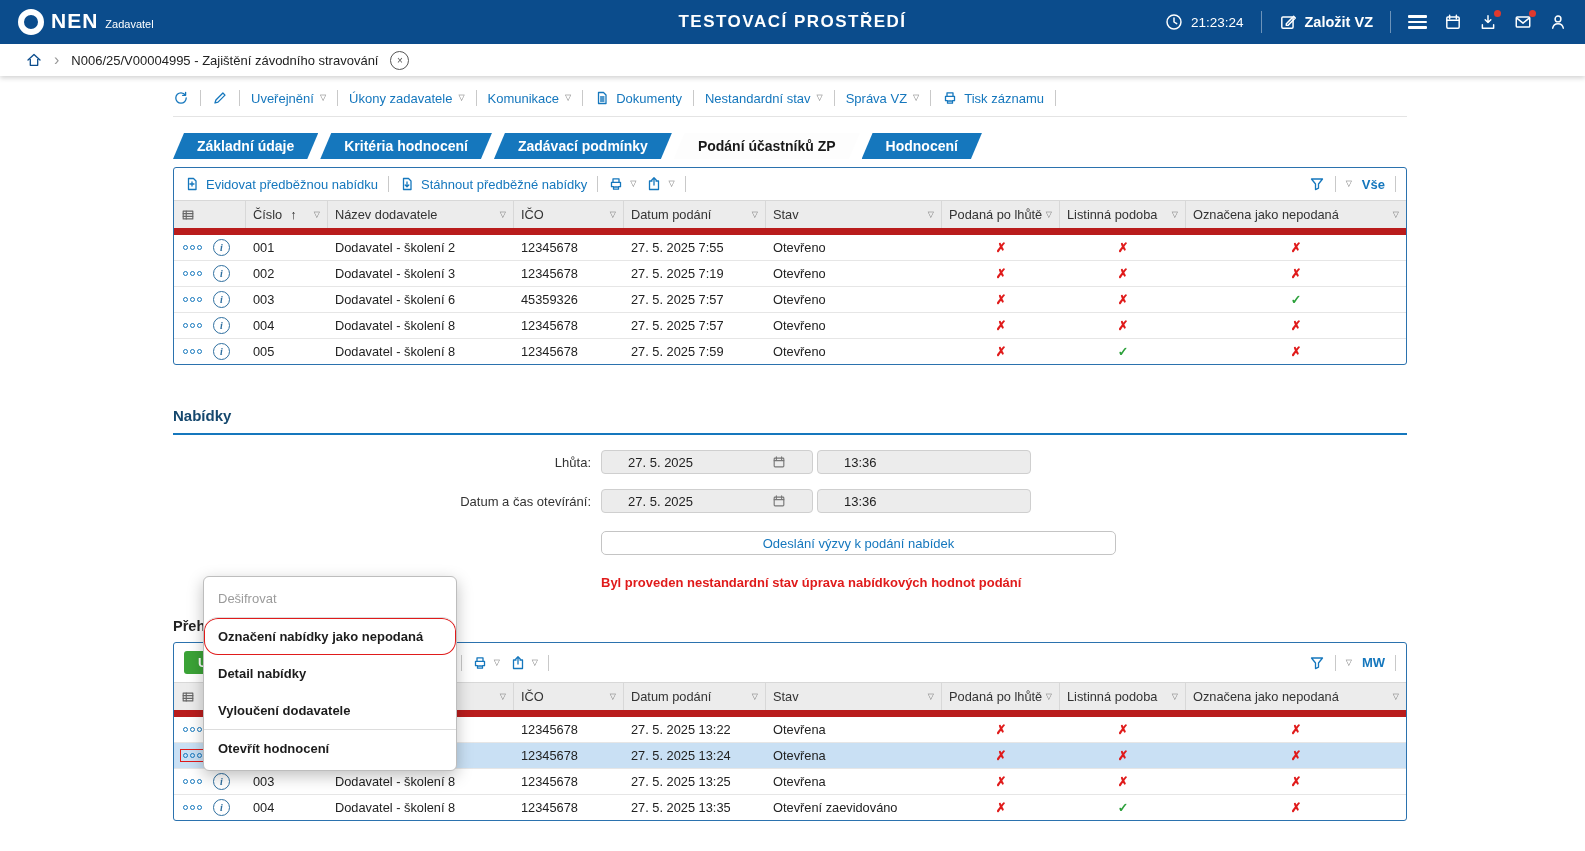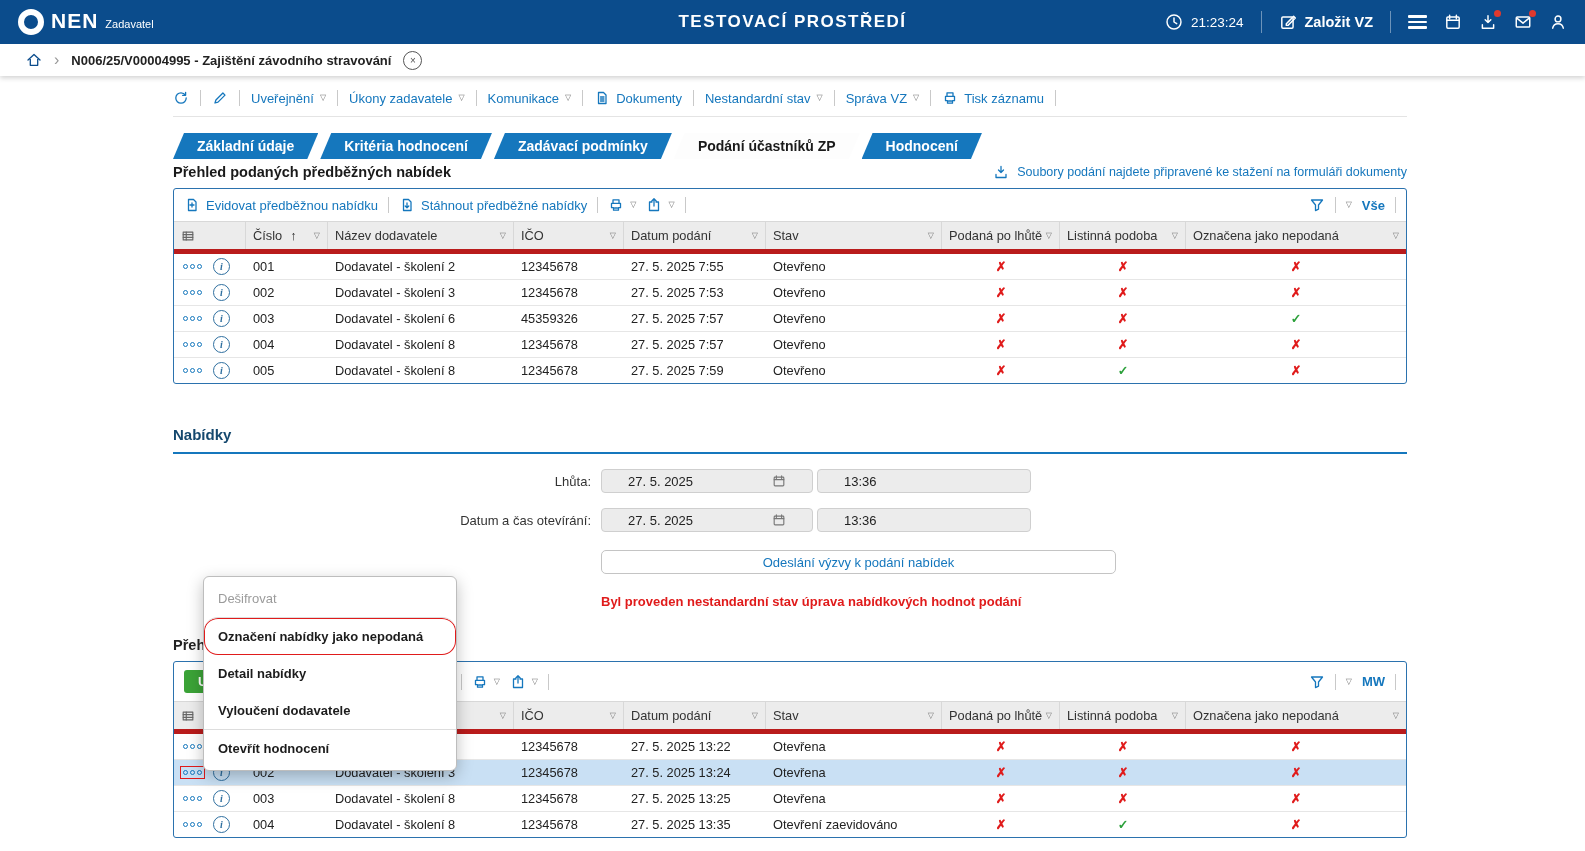--- a/index.html
+++ b/index.html
@@ -24,21 +24,21 @@
   .burger i{display:block;width:19px;height:2.5px;background:#fff;margin:3px 0;border-radius:1px}
   svg.ic{width:18px;height:18px;stroke:currentColor;fill:none;stroke-width:1.3;stroke-linecap:round;stroke-linejoin:round}
   svg.ic16{width:16px;height:16px;stroke:currentColor;fill:none;stroke-width:1.3;stroke-linecap:round;stroke-linejoin:round}
   svg.ic14{width:14px;height:14px;stroke:currentColor;fill:none;stroke-width:1.3;stroke-linecap:round;stroke-linejoin:round}
 
   
   .breadcrumb{height:32px;background:#fff;display:flex;align-items:center;gap:12px;padding:0 26px;
               box-shadow:0 2px 5px rgba(0,0,0,.18);position:relative;z-index:5}
   .bc-home{color:#0b4c8c;display:flex;cursor:pointer}
   .bc-chev{color:#999;font-size:16px}
-  .bc-label{font-weight:bold;font-size:13px}
+  .bc-label{font-weight:normal;font-size:13px}
   .bc-close{width:17px;height:17px;border:1.4px solid #555;border-radius:50%;display:flex;align-items:center;
             justify-content:center;font-size:10px;color:#555;cursor:pointer}
 
   
   .content{margin-left:173px;width:1234px}
 
   .rec-toolbar{display:flex;align-items:center;gap:11px;padding:14px 0 10px;border-bottom:1px solid #e4e4e4}
   .titem{display:flex;align-items:center;gap:6px;color:#1577bd;font-size:13px;cursor:pointer;white-space:nowrap}
   .vs2{width:1px;height:16px;background:#c9c9c9;flex:none}
   .tri{font-size:8px;color:#7a7a7a;line-height:1}
@@ -57,21 +57,21 @@
 
   
   .panel{border:1px solid #2b72ae;border-radius:3px;margin-top:8px;background:#fff}
   .ptoolbar{display:flex;align-items:center;gap:10px;padding:8px 10px}
   .plink{display:flex;align-items:center;gap:6px;color:#1577bd;font-size:13px;cursor:pointer;white-space:nowrap}
   .blue-b{color:#1577bd;font-weight:bold;cursor:pointer}
   .spacer{flex:1}
   .greenbtn{background:#3ba337;color:#fff;font-weight:bold;font-size:13px;padding:4px 14px;border-radius:3px;cursor:pointer;white-space:nowrap}
 
   .tbl{font-size:12.8px}
-  .thead{display:flex;background:#ececec;border-top:1px solid #d8d8d8;border-bottom:5px solid #b91c1c;height:27px;
+  .thead{display:flex;background:#ececec;border-top:1px solid #d8d8d8;border-bottom:7px solid #b91c1c;height:27px;
          align-items:stretch;color:#333}
   .thead .c{display:flex;align-items:center;justify-content:space-between;padding:0 7px;border-right:1px solid #d8d8d8;
             box-sizing:border-box;cursor:pointer}
   .thead .c:last-child{border-right:none}
   .hsort{font-weight:bold;color:#222;margin-left:4px}
   .hlabel{display:flex;align-items:center;gap:4px}
   .row{display:flex;height:25px;align-items:center;border-bottom:1px solid #e6e6e6;cursor:pointer}
   .rows .row:last-child{border-bottom:none}
   .row .c{padding:0 7px;box-sizing:border-box;white-space:nowrap;overflow:hidden}
   .row.hl{background:#c9e0f4}
@@ -264,29 +264,20 @@
       <div class="tab active">
         <span>Podání účastníků ZP</span>
       </div>
 
       <div class="tab">
         <span>Hodnocení</span>
       </div>
 
     </div>
 
-  <div class="sec1-head">
-    <span class="sec-title">Přehled podaných předběžných nabídek</span>
-    <span class="note">
-      <svg class="ic16" viewBox="0 0 16 16">
-          <path d="M8 2.5v6M5.5 6L8 8.5 10.5 6M3 10.5v3h10v-3"></path>
-        </svg>
-      <span>Soubory podání najdete připravené ke stažení na formuláři dokumenty</span>
-    </span>
-  </div>
 
   <div class="panel">
     <div class="ptoolbar">
       <span class="plink">
         <svg class="ic16" viewBox="0 0 16 16">
             <path d="M4.5 2.5h5L12 5v8.5H4.5zM6 8h4M8 6v4"></path>
           </svg>
         <span>Evidovat předběžnou nabídku</span>
       </span>
       <span class="vs2"></span>
@@ -392,21 +383,21 @@
               <span class="dots">
                 <i></i>
                 <i></i>
                 <i></i>
               </span>
               <span class="info">i</span>
             </span>
             <span class="c co-num">002</span>
             <span class="c co-name">Dodavatel - školení 3</span>
             <span class="c co-ico">12345678</span>
-            <span class="c co-date">27. 5. 2025 7:53</span>
+            <span class="c co-date">27. 5. 2025 7:19</span>
             <span class="c co-stav">Otevřeno</span>
             <span class="c co-late ctr mark-x">✗</span>
             <span class="c co-paper ctr mark-x">✗</span>
             <span class="c co-non ctr mark-x">✗</span>
           </div>
 
           <div class="row">
             <span class="c co-act">
               <span class="dots">
                 <i></i>

